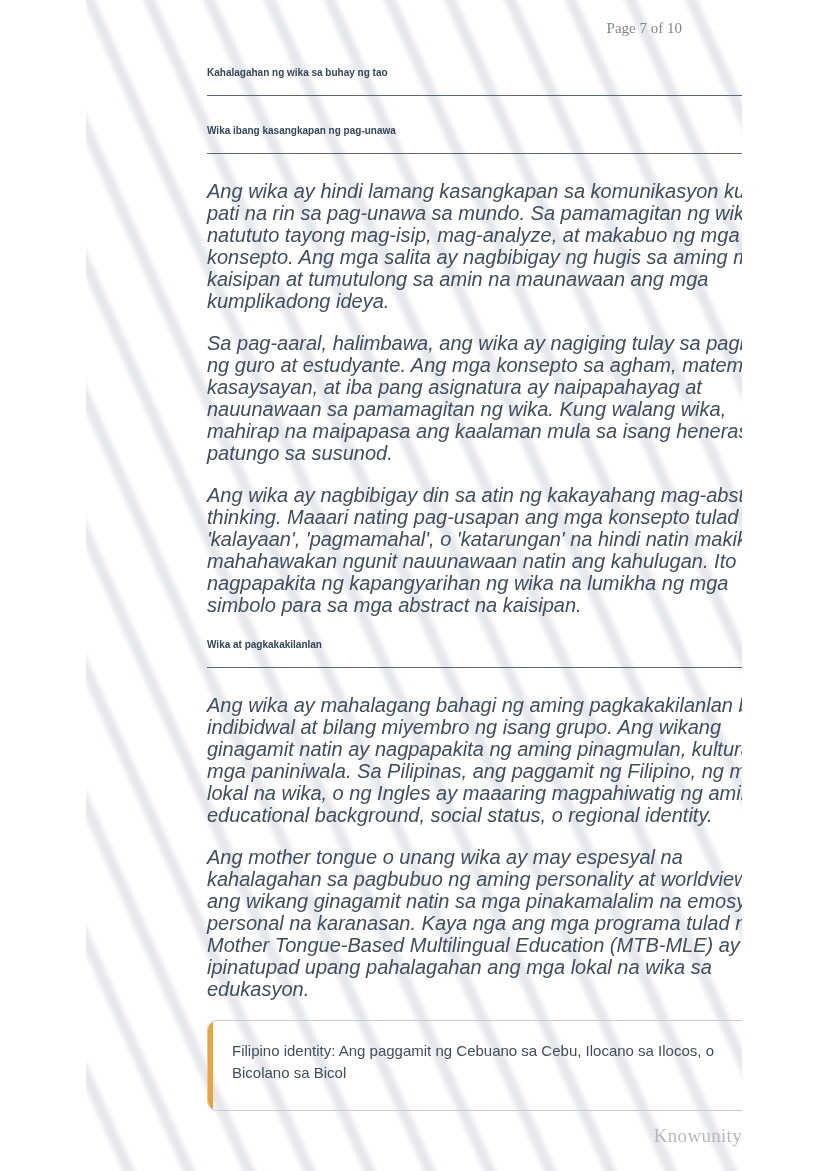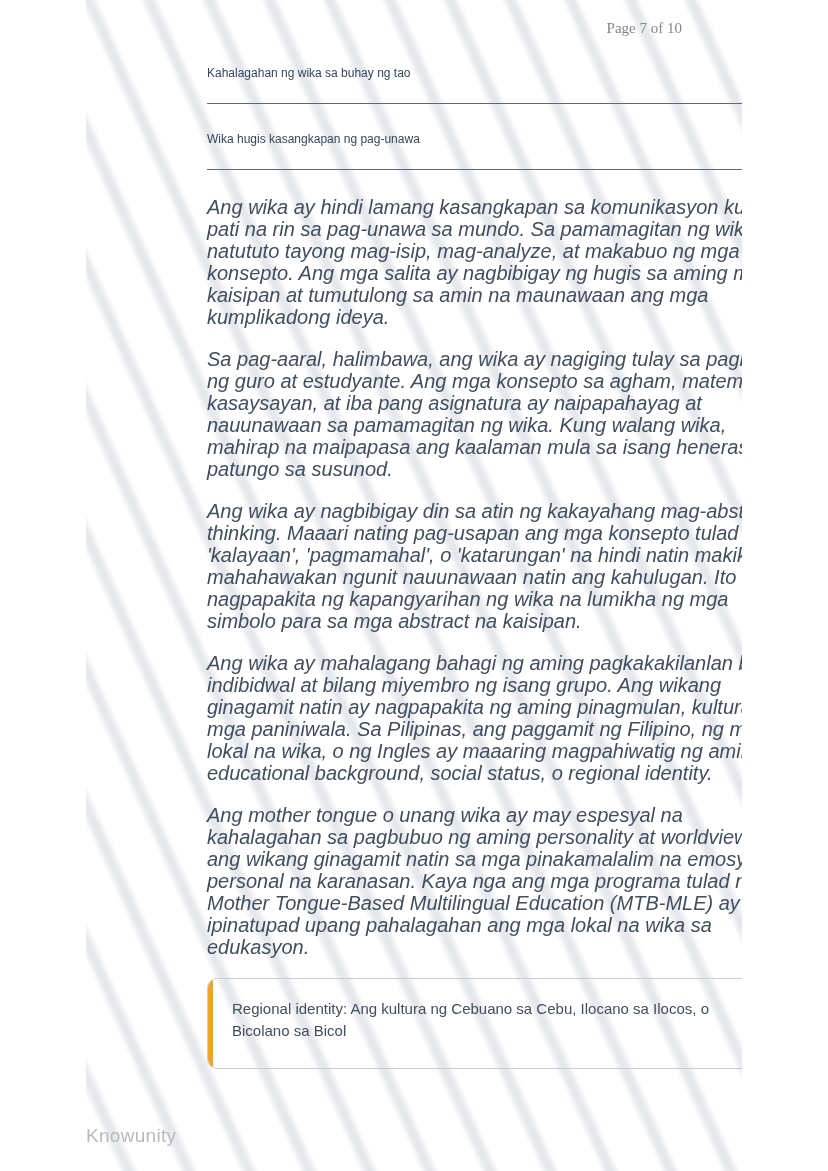--- a/index.html
+++ b/index.html
@@ -22,23 +22,23 @@
     position:absolute;top:20px;right:60px;
     font-family:"Liberation Serif","DejaVu Serif",serif;
     font-size:15px;color:#81868f;
   }
   .content{
     position:absolute;left:121px;top:64px;width:586px;
     color:#414e5e;
   }
   h2.sec{
     margin:0 0 26px 0;
-    font-size:12px;line-height:18px;font-weight:normal;
+    font-size:10px;line-height:18px;font-weight:bold;
     color:#35465c;
-    padding-bottom:21px;
+    padding-bottom:13px;
     border-bottom:1px solid #5d6673;
   }
   h2.sec.gap-top{margin-top:14px;}
   p.body-p{
     margin:0 0 20px 0;
     font-size:20px;line-height:22px;
     color:#414e5e;
     font-style:italic;
   }
   .example-box{
@@ -61,51 +61,53 @@
   .example-intro{
     margin:0 0 13px 0;
     font-size:15px;line-height:22px;color:#414e5e;
   }
   .example-item{
     margin:0;
     font-size:15px;line-height:22px;color:#414e5e;
   }
   .brand-footer{
     position:absolute;left:0;right:0;top:1125px;
-    text-align:left;
+    text-align:right;
     font-size:19px;color:#b6b9be;
     letter-spacing:0.3px;
+    font-family:Liberation Serif, serif;
   }
 </style>
 </head>
 <body>
 
 <div class="page">
 
   <div class="page-number">Page 7 of 10</div>
 
   <div class="content">
 
     <h2 class="sec">Kahalagahan ng wika sa buhay ng tao</h2>
 
-    <h2 class="sec">Wika hugis kasangkapan ng pag-unawa</h2>
+    <h2 class="sec">Wika ibang kasangkapan ng pag-unawa</h2>
 
     <p class="body-p">Ang wika ay hindi lamang kasangkapan sa komunikasyon kundi pati na rin sa pag-unawa sa mundo. Sa pamamagitan ng wika, natututo tayong mag-isip, mag-analyze, at makabuo ng mga konsepto. Ang mga salita ay nagbibigay ng hugis sa aming mga kaisipan at tumutulong sa amin na maunawaan ang mga kumplikadong ideya.</p>
 
     <p class="body-p">Sa pag-aaral, halimbawa, ang wika ay nagiging tulay sa pagitan ng guro at estudyante. Ang mga konsepto sa agham, matematika, kasaysayan, at iba pang asignatura ay naipapahayag at nauunawaan sa pamamagitan ng wika. Kung walang wika, mahirap na maipapasa ang kaalaman mula sa isang henerasyon patungo sa susunod.</p>
 
     <p class="body-p">Ang wika ay nagbibigay din sa atin ng kakayahang mag-abstract thinking. Maaari nating pag-usapan ang mga konsepto tulad ng 'kalayaan', 'pagmamahal', o 'katarungan' na hindi natin makikita o mahahawakan ngunit nauunawaan natin ang kahulugan. Ito ay nagpapakita ng kapangyarihan ng wika na lumikha ng mga simbolo para sa mga abstract na kaisipan.</p>
 
+    <h2 class="sec gap-top">Wika at pagkakakilanlan</h2>
 
     <p class="body-p">Ang wika ay mahalagang bahagi ng aming pagkakakilanlan bilang indibidwal at bilang miyembro ng isang grupo. Ang wikang ginagamit natin ay nagpapakita ng aming pinagmulan, kultura, at mga paniniwala. Sa Pilipinas, ang paggamit ng Filipino, ng mga lokal na wika, o ng Ingles ay maaaring magpahiwatig ng aming educational background, social status, o regional identity.</p>
 
     <p class="body-p">Ang mother tongue o unang wika ay may espesyal na kahalagahan sa pagbubuo ng aming personality at worldview. Ito ang wikang ginagamit natin sa mga pinakamalalim na emosyon at personal na karanasan. Kaya nga ang mga programa tulad ng Mother Tongue-Based Multilingual Education (MTB-MLE) ay ipinatupad upang pahalagahan ang mga lokal na wika sa edukasyon.</p>
 
     <div class="example-box">
       <div class="example-accent"></div>
-      <p class="example-item">Regional identity: Ang kultura ng Cebuano sa Cebu, Ilocano sa Ilocos, o Bicolano sa Bicol</p>
+      <p class="example-item">Filipino identity: Ang paggamit ng Cebuano sa Cebu, Ilocano sa Ilocos, o Bicolano sa Bicol</p>
     </div>
 
   </div>
 
   <div class="brand-footer">Knowunity</div>
 
 </div>
 
 </body></html>

